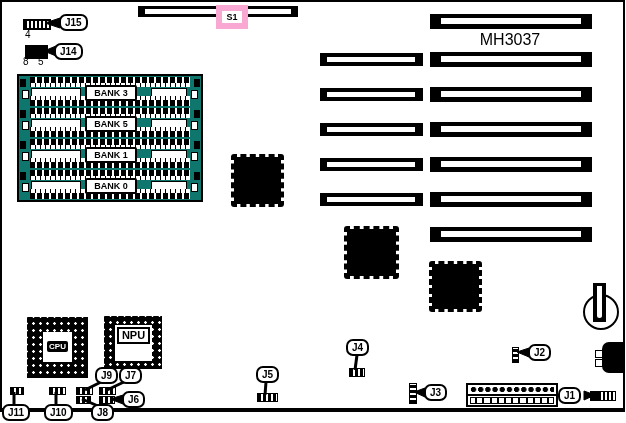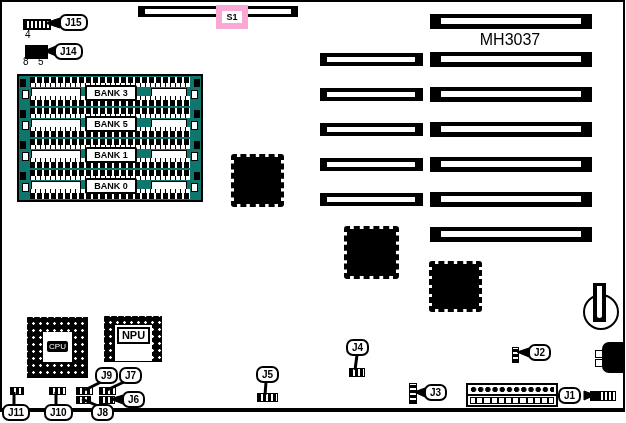--- a/index.html
+++ b/index.html
@@ -21,21 +21,21 @@
   .slot-s1::after{left:7px;right:7px;top:3px;height:5px;}
   .s1-label{position:absolute;left:204px;top:5px;width:20px;height:12px;border:6px solid #f9a8d4;
             background:#fff;z-index:2;font-weight:bold;font-size:9px;line-height:12px;text-align:center;margin-left:12px;}
   .board-title{position:absolute;left:455px;top:31px;width:110px;text-align:center;font-size:16px;z-index:2;}
   
   .qfp{position:absolute;background:#000;background-clip:padding-box;border:3px dashed #000;border-radius:3px;z-index:2;}
   .pga{position:absolute;background-color:#000;z-index:2;
        background-image:radial-gradient(circle,#fff 1.1px,rgba(0,0,0,0) 1.5px);
        background-size:7px 7px;background-position:3px 3px;}
   .pga-inner{position:absolute;background:#fff;}
-  .cpu-tag{position:absolute;background:#000;color:#fff;font-weight:normal;font-size:8px;line-height:11px;
+  .cpu-tag{position:absolute;background:#000;color:#fff;font-weight:bold;font-size:8px;line-height:11px;
            text-align:center;border-radius:2px;}
   .npu-tag{position:absolute;background:#fff;border:2px solid #000;font-weight:bold;font-size:11px;
            line-height:13px;text-align:center;}
   
   .banks{position:absolute;left:17px;top:74px;width:182px;height:124px;border:2px solid #000;z-index:2;background:#0f766e;}
   .bank-row{position:absolute;left:0;width:100%;height:31px;}
   .comb,.ticks{position:absolute;left:11px;right:11px;}
   .comb{background:repeating-linear-gradient(90deg,#000 0 5px,#fff 5px 7px);}
   .ticks{background:repeating-linear-gradient(90deg,#000 0 1px,#fff 1px 5px);}
   .comb.t{top:1px;height:6px;} .ticks.t2{top:7px;height:4px;}
@@ -164,21 +164,21 @@
       <div class="clip cr2"></div>
     </div>
   </div>
 
   <div class="pga" style="left:27px;top:317px;width:61px;height:61px">
     <div class="pga-inner" style="left:16px;top:15px;width:29px;height:30px">
       <div class="cpu-tag" style="left:4px;top:9px;width:21px;height:11px">CPU</div>
     </div>
   </div>
 
-  <div class="pga" style="left:104px;top:316px;width:58px;height:46px">
+  <div class="pga" style="left:104px;top:316px;width:58px;height:53px">
     <div class="pga-inner" style="left:11px;top:9px;width:37px;height:36px">
       <div class="npu-tag" style="left:2px;top:2px;width:29px;height:13px">NPU</div>
     </div>
   </div>
 
   <div class="conn conn-j15"></div>
   <div class="conn conn-j14"></div>
   <div class="pin-num" style="left:25px;top:30px">4</div>
   <div class="pin-num" style="left:23px;top:57px">8</div>
   <div class="pin-num" style="left:38px;top:57px">5</div>

